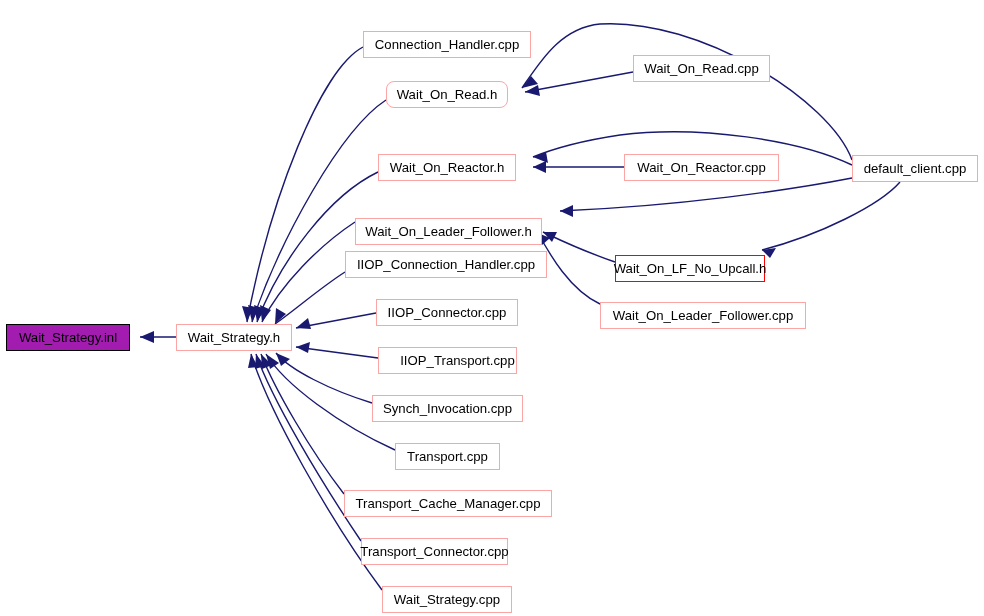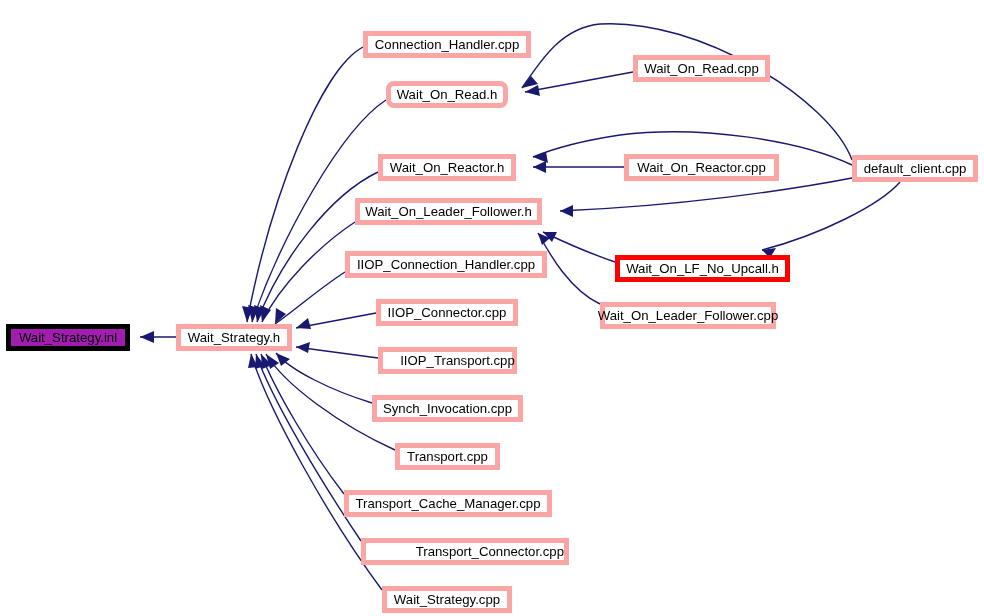--- a/index.html
+++ b/index.html
@@ -27,21 +27,21 @@
     stroke: #191970;
     stroke-width: 1.4px;
   }
   .arrow-head {
     fill: #191970;
     stroke: none;
   }
   .node-box {
     position: absolute;
     box-sizing: border-box;
-    border: 5px solid #fca5a5;
+    border: 1px solid #fca5a5;
     background: #ffffff;
     display: flex;
     align-items: center;
     justify-content: center;
     white-space: nowrap;
   }
   .node-box.highlight {
     background: #a21caf;
     border-color: #000000;
   }
@@ -123,47 +123,47 @@
       </div>
       <div class="node-box" style="left: 378px; top: 154px; width: 138px; height: 27px;">
         <span class="node-label">Wait_On_Reactor.h</span>
       </div>
       <div class="node-box" style="left: 624px; top: 154px; width: 155px; height: 27px;">
         <span class="node-label">Wait_On_Reactor.cpp</span>
       </div>
       <div class="node-box" style="left: 852px; top: 155px; width: 126px; height: 27px;">
         <span class="node-label">default_client.cpp</span>
       </div>
-      <div class="node-box" style="left: 355px; top: 198px; width: 187px; height: 27px;">
+      <div class="node-box" style="left: 355px; top: 218px; width: 187px; height: 27px;">
         <span class="node-label">Wait_On_Leader_Follower.h</span>
       </div>
       <div class="node-box" style="left: 345px; top: 251px; width: 202px; height: 27px;">
         <span class="node-label">IIOP_Connection_Handler.cpp</span>
       </div>
-      <div class="node-box current" style="left: 615px; top: 255px; width: 175px; height: 27px;">
+      <div class="node-box current" style="left: 615px; top: 255px; width: 150px; height: 27px;">
         <span class="node-label">Wait_On_LF_No_Upcall.h</span>
       </div>
       <div class="node-box" style="left: 376px; top: 299px; width: 142px; height: 27px;">
         <span class="node-label">IIOP_Connector.cpp</span>
       </div>
-      <div class="node-box" style="left: 600px; top: 302px; width: 176px; height: 27px;">
+      <div class="node-box" style="left: 600px; top: 302px; width: 206px; height: 27px;">
         <span class="node-label">Wait_On_Leader_Follower.cpp</span>
       </div>
       <div class="node-box" style="left: 378px; top: 347px; width: 139px; height: 27px; padding-left: 20px;">
         <span class="node-label">IIOP_Transport.cpp</span>
       </div>
       <div class="node-box" style="left: 372px; top: 395px; width: 151px; height: 27px;">
         <span class="node-label">Synch_Invocation.cpp</span>
       </div>
       <div class="node-box" style="left: 395px; top: 443px; width: 105px; height: 27px;">
         <span class="node-label">Transport.cpp</span>
       </div>
       <div class="node-box" style="left: 344px; top: 490px; width: 208px; height: 27px;">
         <span class="node-label">Transport_Cache_Manager.cpp</span>
       </div>
-      <div class="node-box" style="left: 361px; top: 538px; width: 208px; height: 27px; justify-content: flex-end;">
+      <div class="node-box" style="left: 361px; top: 538px; width: 147px; height: 27px;">
         <span class="node-label">Transport_Connector.cpp</span>
       </div>
       <div class="node-box" style="left: 382px; top: 586px; width: 130px; height: 27px;">
         <span class="node-label">Wait_Strategy.cpp</span>
       </div>
     </div>
 </div>
 
 </body></html>

